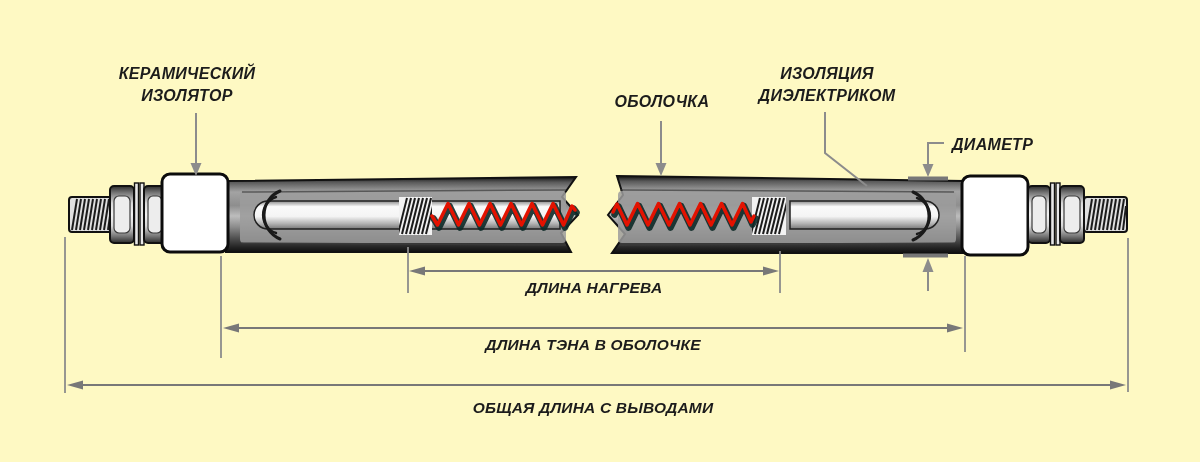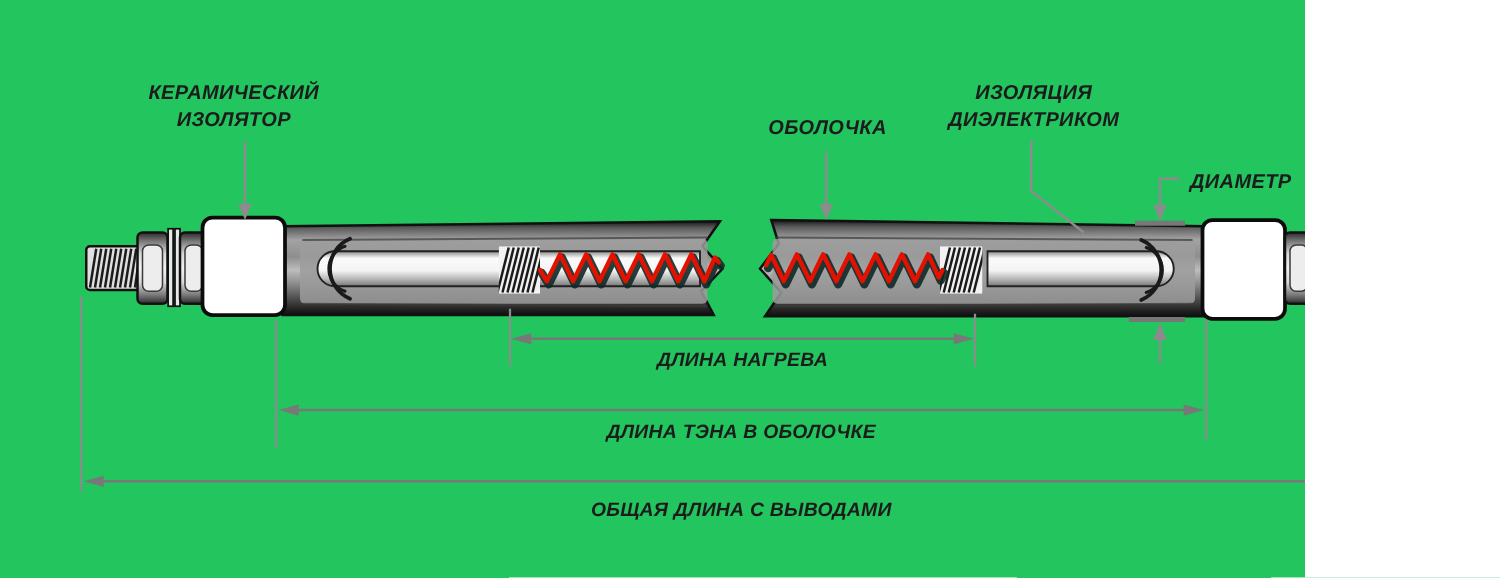--- a/index.html
+++ b/index.html
@@ -1,16 +1,16 @@
 <!DOCTYPE html>
 <html><head>
 <meta charset="utf-8">
 <style>
   html,body{margin:0;padding:0;background:#fff;}
-  .stage{position:relative;width:1044px;height:462px;background:#22c55e;overflow:hidden;
+  .stage{position:relative;width:1200px;height:462px;background:#fef9c3;overflow:hidden;
          font-family:"Liberation Sans", sans-serif;}
   svg{position:absolute;left:0;top:0;}
   .lbl{font-family:"Liberation Sans", sans-serif;font-style:italic;font-weight:bold;
        font-size:16px;fill:#1c1c1c;letter-spacing:.3px;}
   .dimlbl{font-family:"Liberation Sans", sans-serif;font-style:italic;font-weight:bold;
        font-size:15.5px;fill:#1c1c1c;letter-spacing:.2px;}
   .dim{stroke:#787878;stroke-width:2;fill:none;}
   .ext{stroke:#8c8c8c;stroke-width:1.8;fill:none;}
   .callout{stroke:#8c8c8c;stroke-width:2;fill:none;}
   .ahead{fill:#787878;stroke:none;}

